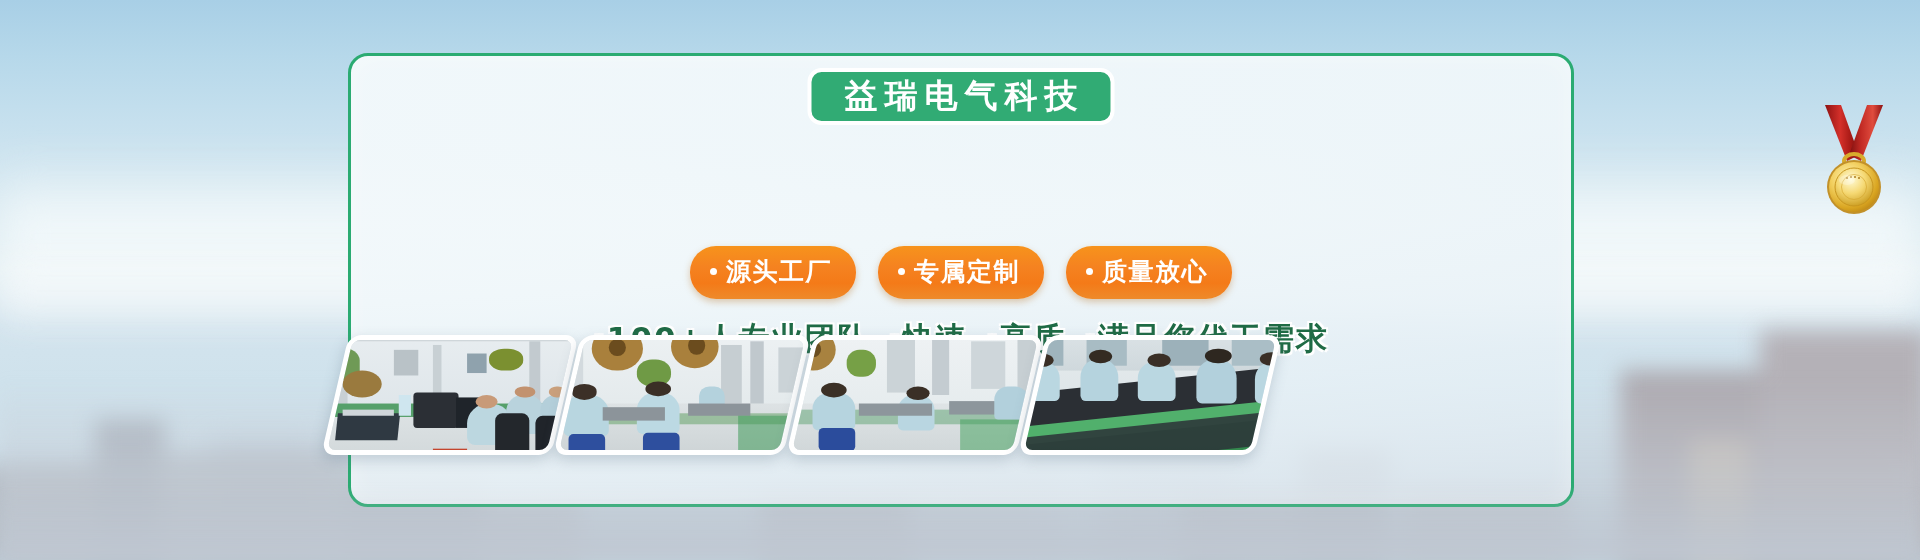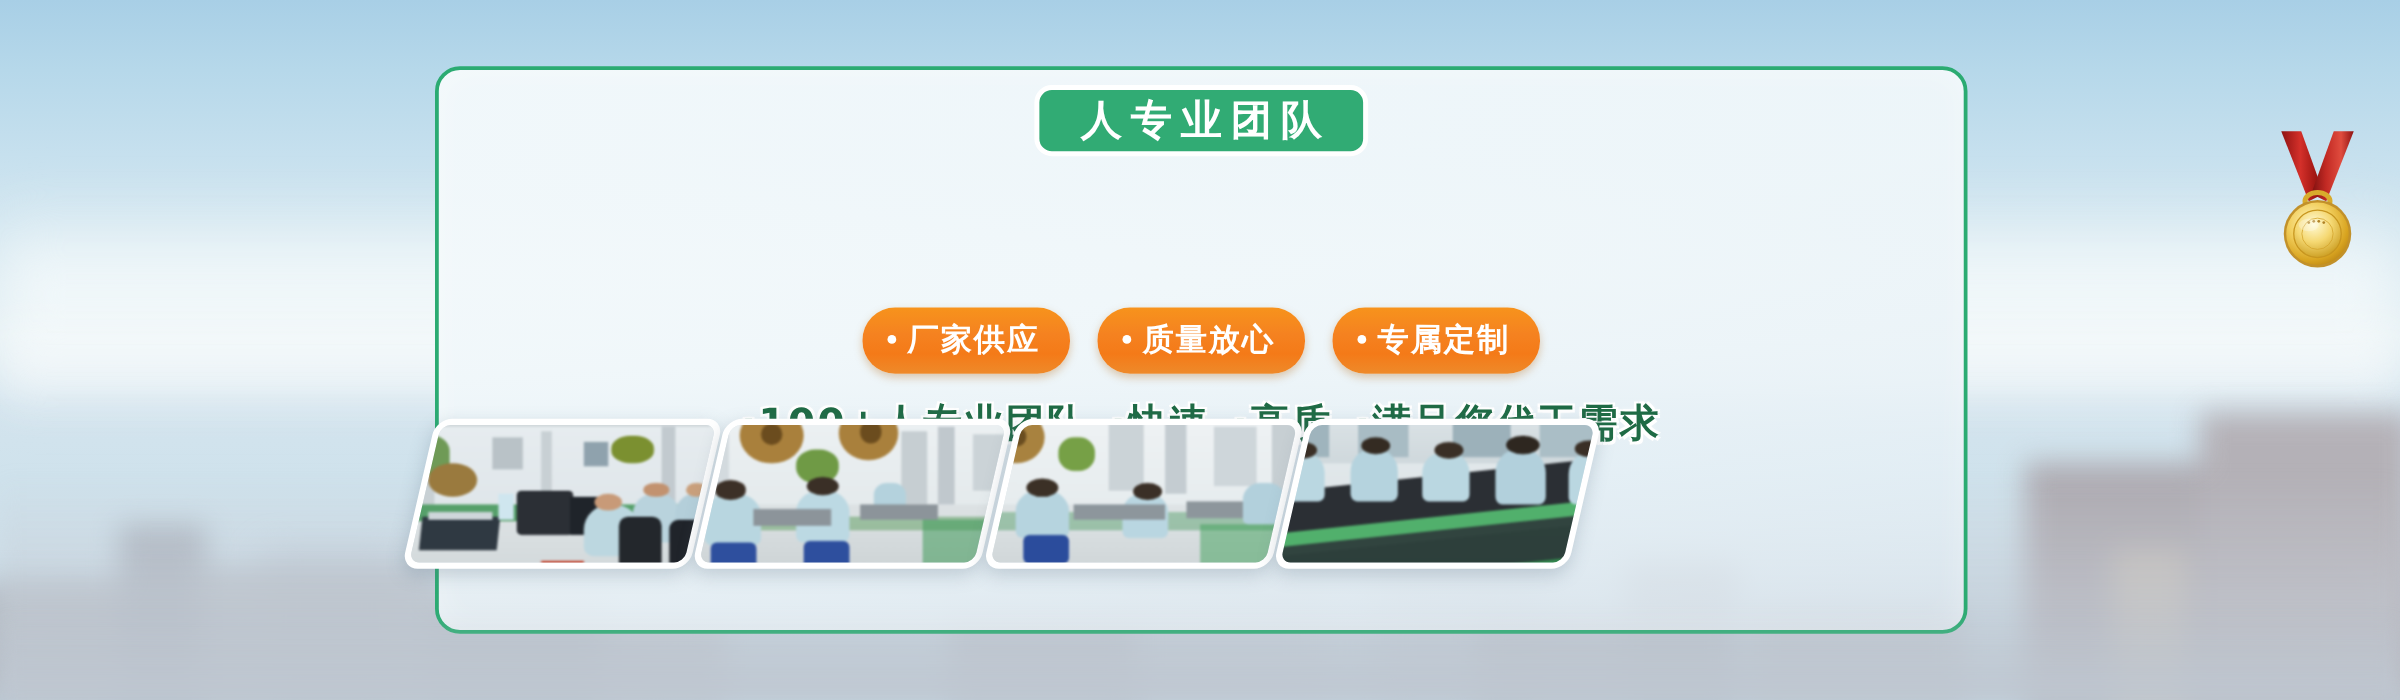--- a/index.html
+++ b/index.html
@@ -158,21 +158,21 @@
     <span class="bld" style="left:1300px;width:90px;  height:110px; background:#aeb5be;"></span>
     <span class="bld" style="left:1400px;width:170px; height:75px;  background:#b8bfc7;"></span>
     <span class="bld" style="left:1620px;width:150px; height:190px; background:#a9a2a8;"></span>
     <span class="bld" style="left:1760px;width:170px; height:230px; background:#b0a9ae;"></span>
     <span class="bld" style="left:1690px;width:60px;  height:120px; background:#c3b8ae;"></span>
   </div>
   <div class="ground-haze"></div>
 
   <div class="panel">
 
-    <div class="badge">人专业团队</div>
+    <div class="badge">益瑞电气科技</div>
 
     <svg class="medal" viewBox="0 0 70 116">
       <defs>
         <linearGradient id="rb1" x1="0" y1="0" x2="1" y2="0">
           <stop offset="0" stop-color="#8e1212"></stop>
             <stop offset=".45" stop-color="#d4302a"></stop>
           <stop offset=".75" stop-color="#a81a16"></stop>
             <stop offset="1" stop-color="#7d0f0f"></stop>
         </linearGradient>
         <linearGradient id="rb2" x1="0" y1="0" x2="1" y2="0">
@@ -206,29 +206,29 @@
         <circle cx="36" cy="74" r="1.1"></circle>
           <circle cx="40" cy="75" r="1.1"></circle>
       </g>
       <ellipse cx="28" cy="77" rx="8" ry="5" fill="#fff" opacity=".28"></ellipse>
     </svg>
 
 
     <div class="pills">
       <div class="pill">
         <span class="dot"></span>
-        <span>厂家供应</span>
+        <span>源头工厂</span>
+      </div>
+      <div class="pill">
+        <span class="dot"></span>
+        <span>专属定制</span>
       </div>
       <div class="pill">
         <span class="dot"></span>
         <span>质量放心</span>
-      </div>
-      <div class="pill">
-        <span class="dot"></span>
-        <span>专属定制</span>
       </div>
     </div>
 
     <div class="subtitle">
       <span class="seg">·100+人专业团队</span><span class="seg">·快速</span><span class="seg">·高质</span><span class="seg">·满足您代工需求</span>
     </div>
   </div>
 
   <div class="strip">
 

